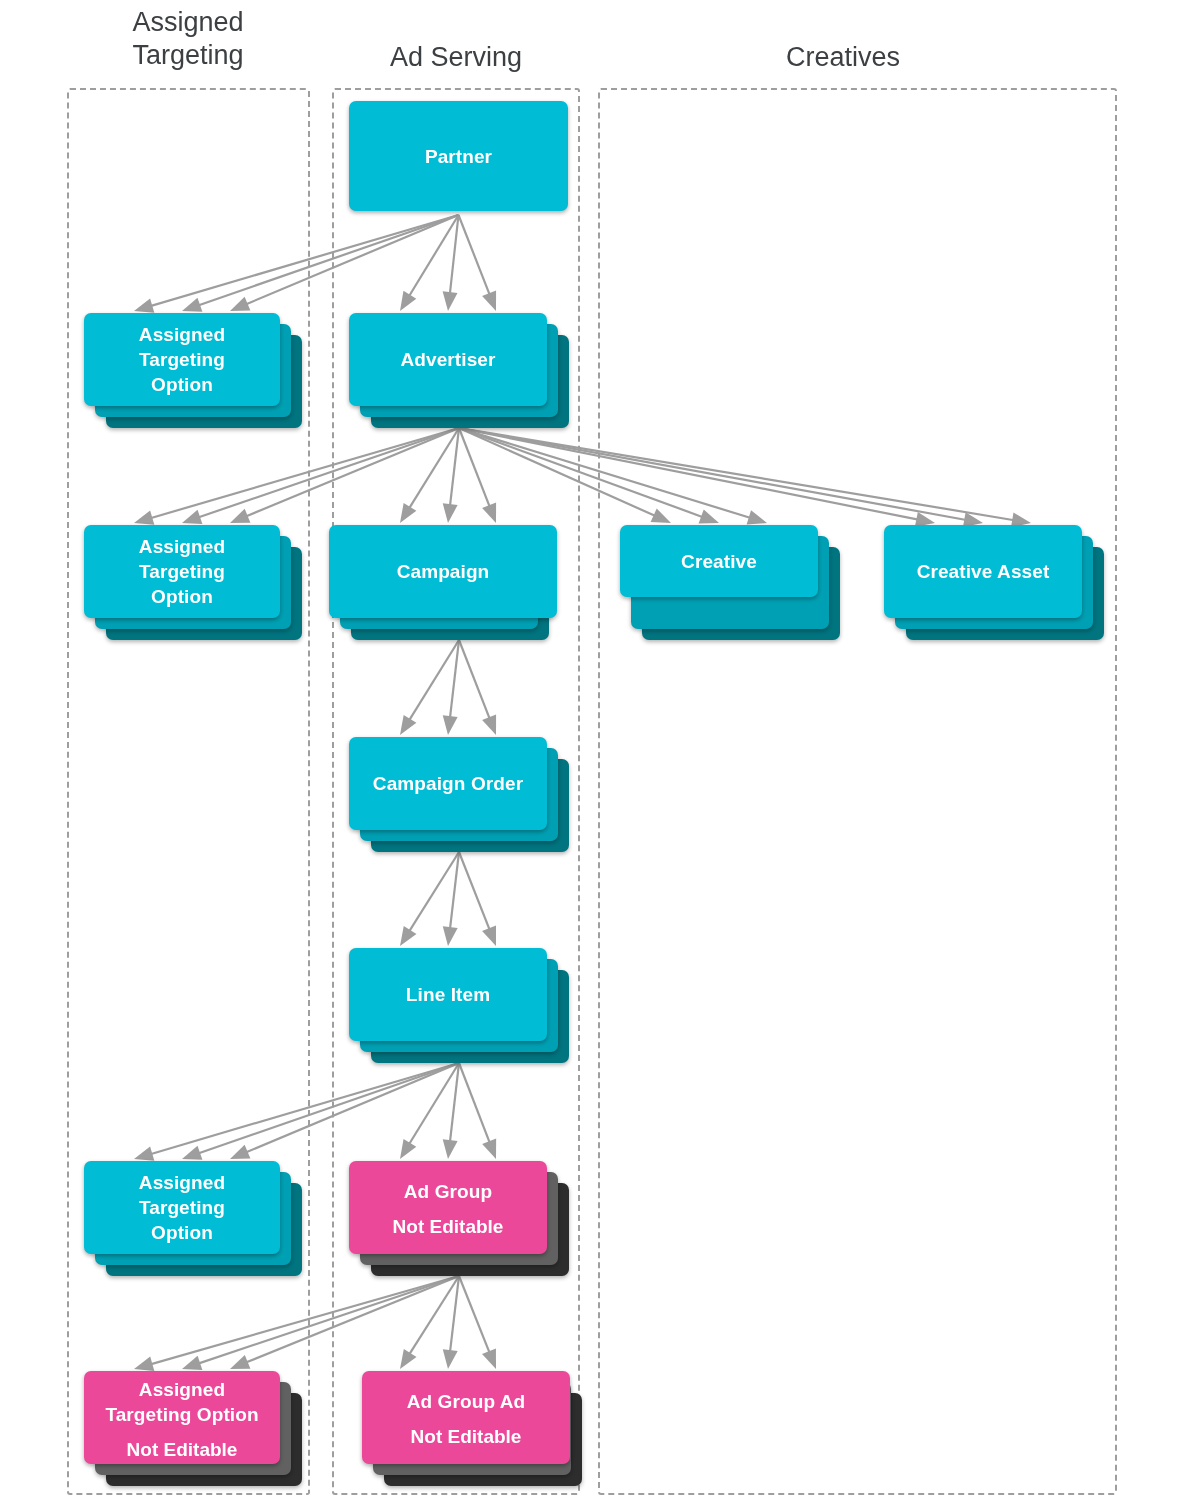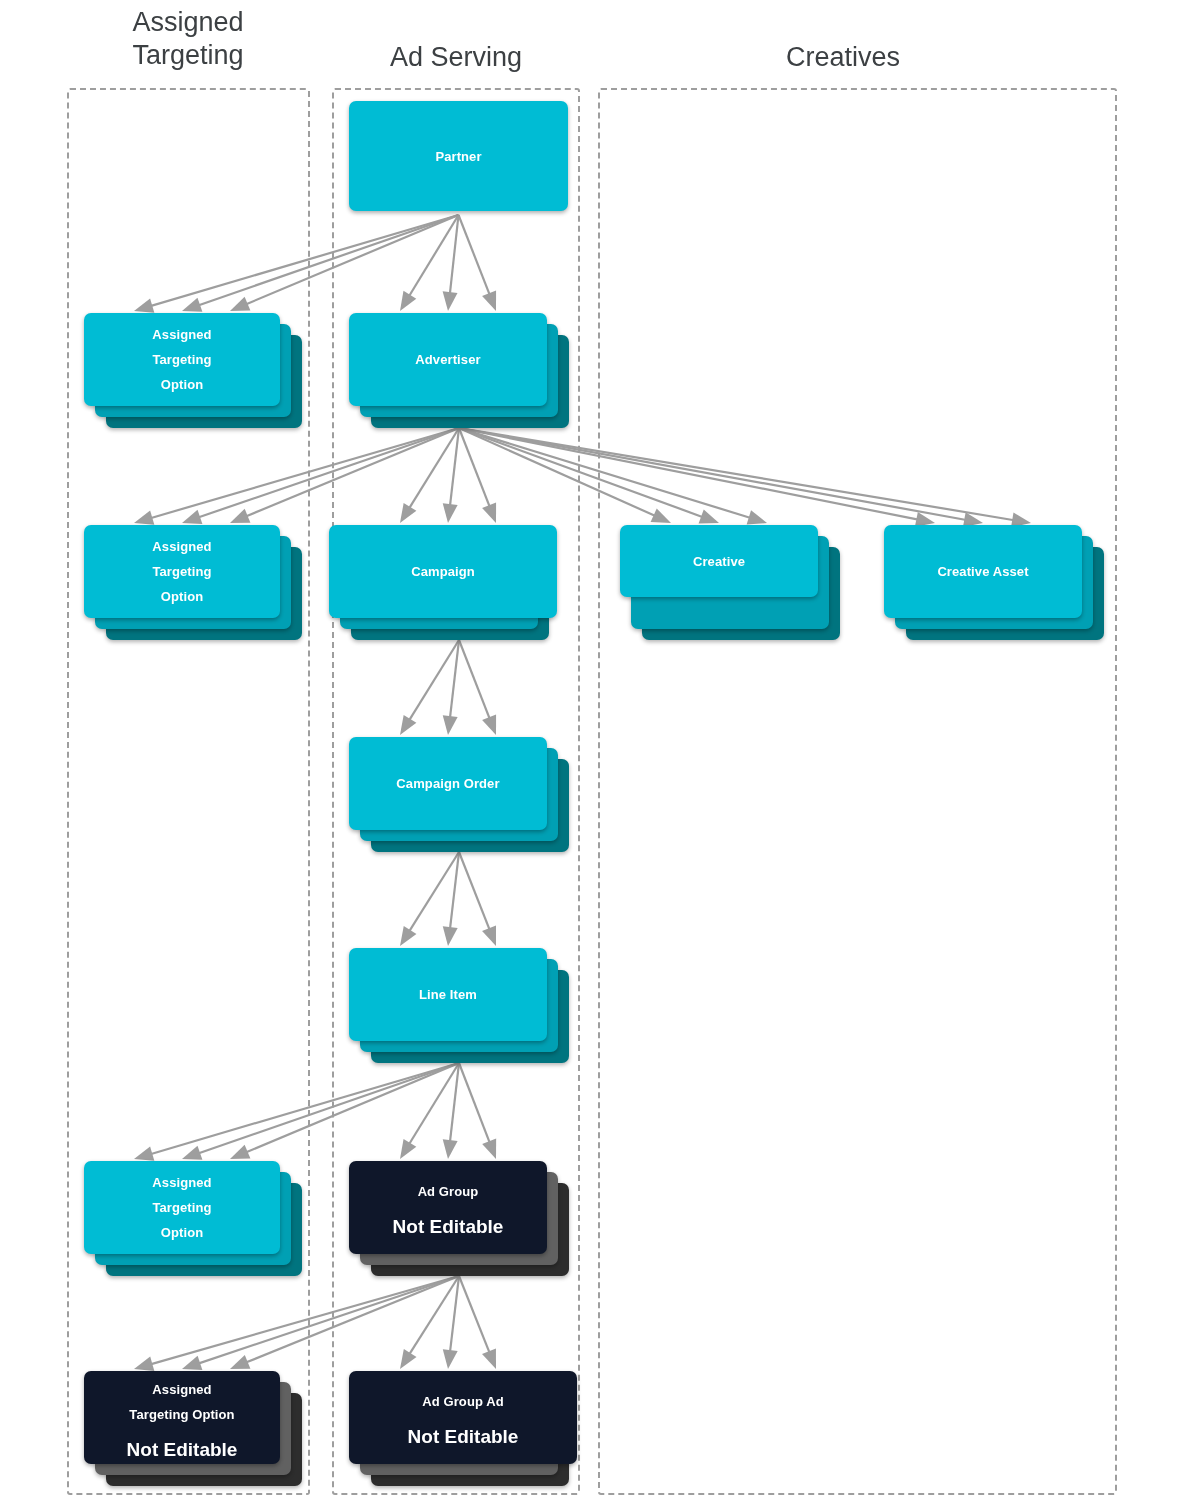--- a/index.html
+++ b/index.html
@@ -22,29 +22,29 @@
   
   .node{position:absolute;box-sizing:border-box;}
   .node .card{
     position:absolute;left:0;top:0;width:100%;height:100%;
     border-radius:7px;display:flex;flex-direction:column;
     align-items:center;justify-content:center;
     color:#ffffff;text-align:center;
     box-shadow:0 2px 4px rgba(0,0,0,.32);
   }
   .node .lyr{position:absolute;border-radius:7px;}
-  .node .title{font-weight:bold;font-size:13px;line-height:25px;letter-spacing:.1px;}
+  .node .title{font-weight:bold;font-size:19px;line-height:25px;letter-spacing:.1px;}
   .node .sub{font-weight:bold;font-size:19px;line-height:18px;margin-top:14px;}
 
   
   .teal .card{background:#00bcd4;}
   .teal .lyr1{background:#00a0b4;}
   .teal .lyr2{background:#00747f;}
   
-  .grey .card{background:#0f172a;}
+  .grey .card{background:#ec4899;}
   .grey .lyr1{background:#616161;}
   .grey .lyr2{background:#2d2d2d;}
 </style>
 </head>
 <body>
 
 <div id="stage">
   <div id="titles">
       <div class="col-title" style="left: 60px; top: 6px; width: 256px;">Assigned
 Targeting</div>
@@ -240,21 +240,21 @@
       </div>
       <div class="node grey" style="left: 84px; top: 1371px; width: 196px; height: 93px;">
         <div class="lyr lyr2" style="left: 22px; top: 22px; width: 196px; height: 93px; box-shadow: rgba(0, 0, 0, 0.3) 0px 2px 4px;"></div>
         <div class="lyr lyr1" style="left: 11px; top: 11px; width: 196px; height: 93px; box-shadow: rgba(0, 0, 0, 0.3) 0px 2px 4px;"></div>
         <div class="card">
           <div class="title" style="white-space: pre-line;">Assigned
 Targeting Option</div>
           <div class="sub">Not Editable</div>
         </div>
       </div>
-      <div class="node grey" style="left: 349px; top: 1371px; width: 228px; height: 93px;">
+      <div class="node grey" style="left: 362px; top: 1371px; width: 208px; height: 93px;">
         <div class="lyr lyr2" style="left: 22px; top: 22px; width: 198px; height: 93px; box-shadow: rgba(0, 0, 0, 0.3) 0px 2px 4px;"></div>
         <div class="lyr lyr1" style="left: 11px; top: 11px; width: 198px; height: 93px; box-shadow: rgba(0, 0, 0, 0.3) 0px 2px 4px;"></div>
         <div class="card">
           <div class="title" style="white-space: pre-line;">Ad Group Ad</div>
           <div class="sub">Not Editable</div>
         </div>
       </div>
     </div>
 </div>
 

